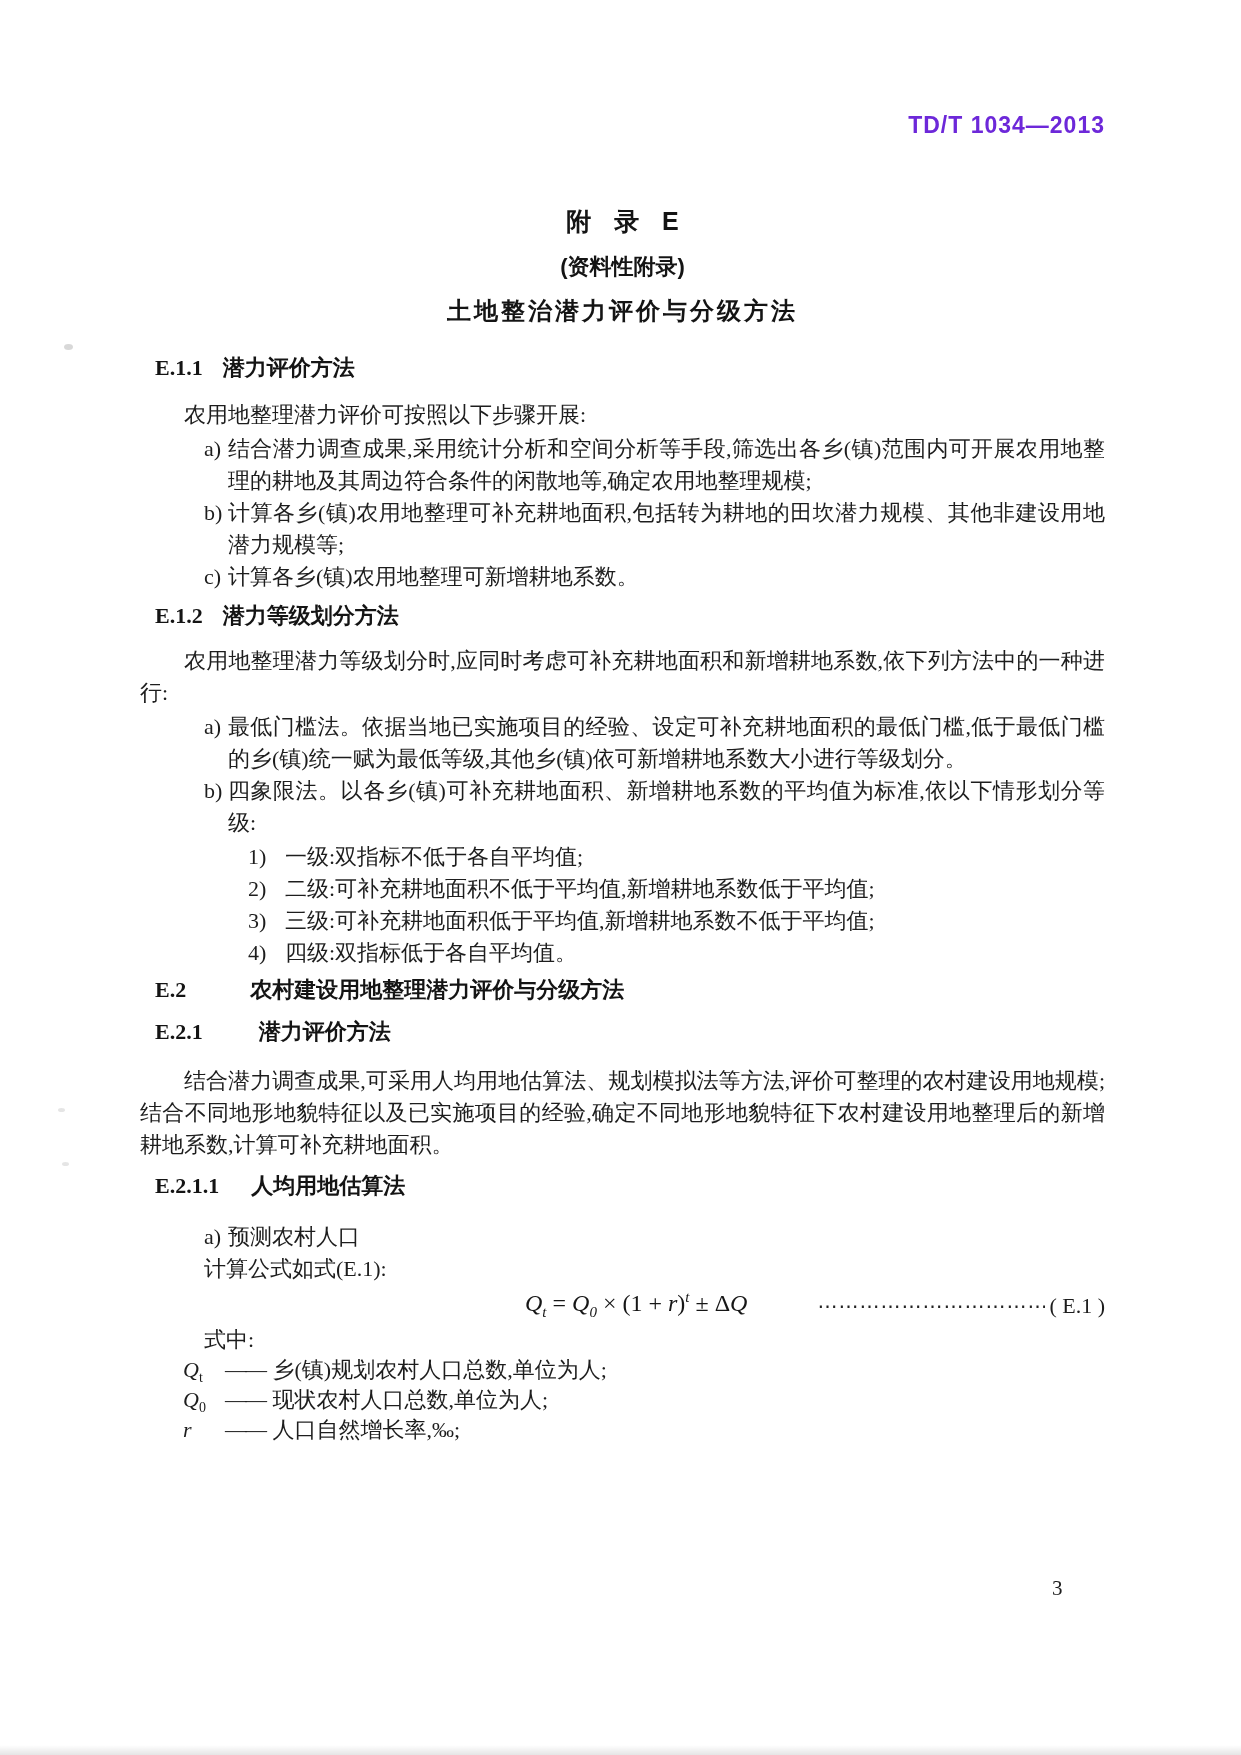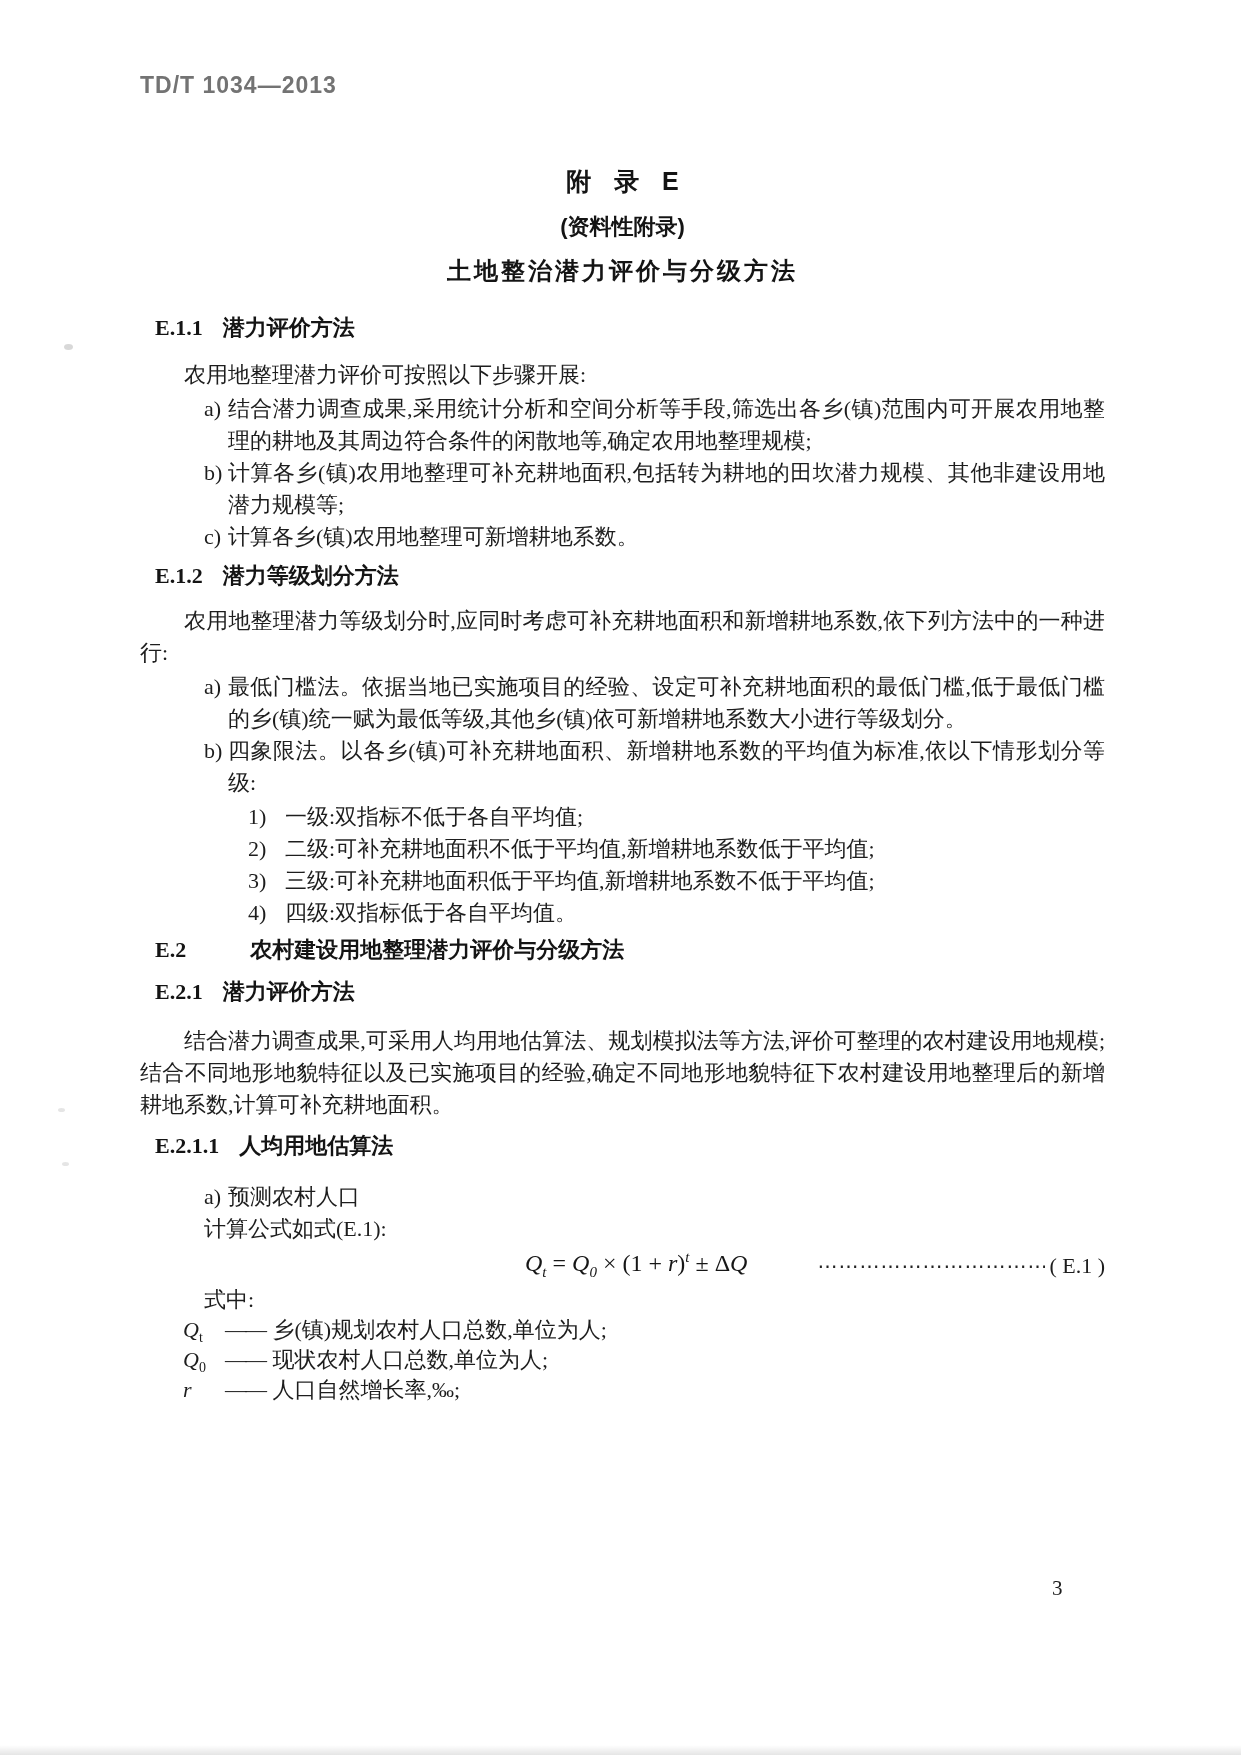--- a/index.html
+++ b/index.html
@@ -14,23 +14,24 @@
   .page::after{
     content:"";
     position:absolute; left:0; right:0; bottom:0; height:10px;
     background:linear-gradient(to bottom, rgba(0,0,0,0) 0%, rgba(0,0,0,0.10) 100%);
     pointer-events:none;
   }
   .content { position:absolute; left:140px; top:0; width:965px; }
 
   
   .std-code {
-    padding-top:72px;
+    padding-top:112px;
+    text-align:right;
     font-family:"Liberation Sans", sans-serif;
-    font-weight:bold; font-size:23px; color:#737373;
+    font-weight:bold; font-size:23px; color:#6d28d9;
     letter-spacing:1px;
   }
 
   
   .c-title { text-align:center; font-family:"Liberation Sans", sans-serif; font-weight:bold; color:#141414; }
   .c1 { margin-top:66px; font-size:25px; word-spacing:16px; }
   .c2 { margin-top:14px; font-size:22px; }
   .c3 { margin-top:13px; font-size:24px; letter-spacing:3px; }
 
   
@@ -38,22 +39,22 @@
     margin-left:15px;
     font-family:"Liberation Sans", sans-serif;
     font-weight:bold; font-size:22px; color:#141414;
     display:flex; line-height:26px;
   }
   .h-sec .num { margin-right:20px; font-family:"Liberation Serif", serif; font-weight:bold; }
   .mt-e1   { margin-top:69px; }
   .mt-e11  { margin-top:28px; }
   .mt-e12  { margin-top:10px; }
   .mt-e2   { margin-top:8px;gap:44px;  }
-  .mt-e21  { margin-top:16px; }
-  .mt-e211 { margin-top:12px; }
+  .mt-e21  { margin-top:16px;gap:36px; }
+  .mt-e211 { margin-top:12px;gap:12px; }
 
   
   .para {
     font-size:22px; line-height:32px; text-align:justify;
     text-indent:44px; color:#1d1d1d;
   }
   .p1 { margin-top:18px; }
   .p2 { margin-top:16px; }
   .p3 { margin-top:20px; }
 

